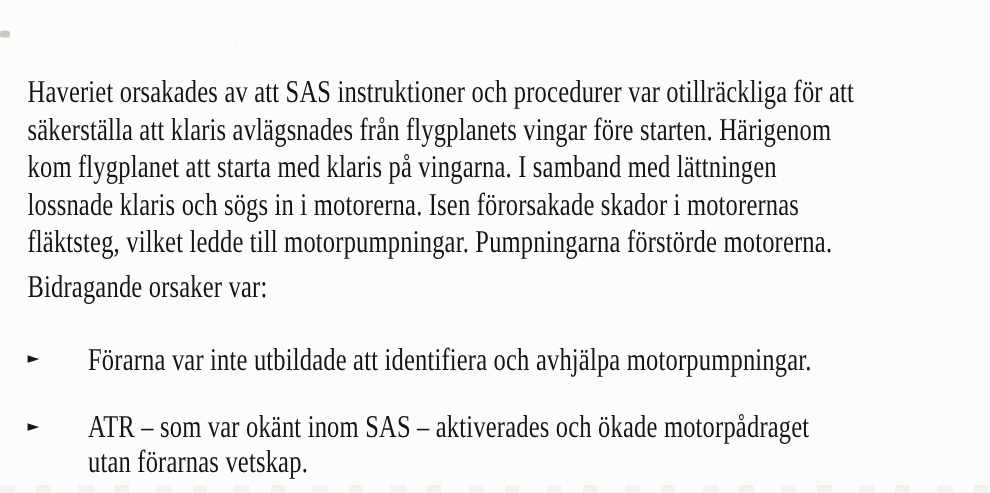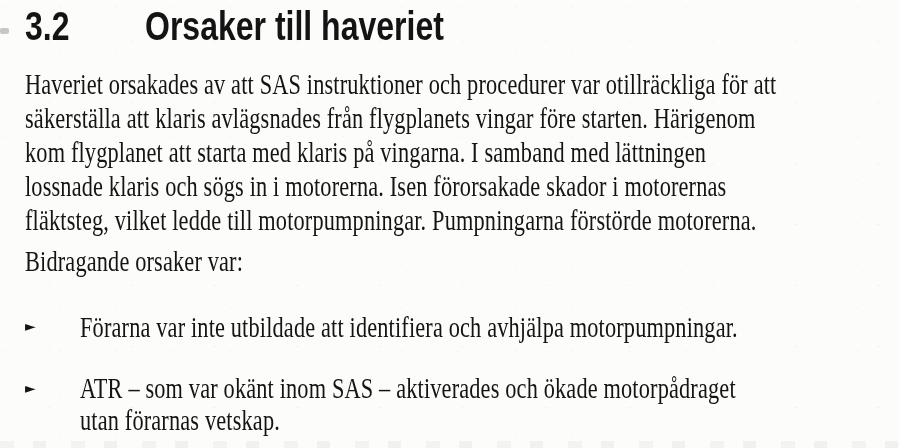--- a/index.html
+++ b/index.html
@@ -117,24 +117,20 @@
     opacity: 0.55;
   }
 </style>
 </head>
 <body>
 
 <div class="canvas" style="background-color: rgb(252, 252, 250); color: rgb(20, 20, 20);">
 
   <div class="edge-artifact"></div>
 
-  <header class="heading">
-    <span class="hnum">3.2</span>
-    <span class="htitle">Orsaker till haveriet</span>
-  </header>
 
   <div class="para">
     <div class="tline">Haveriet orsakades av att SAS instruktioner och procedurer var otillräckliga för att</div>
     <div class="tline">säkerställa att klaris avlägsnades från flygplanets vingar före starten. Härigenom</div>
     <div class="tline">kom flygplanet att starta med klaris på vingarna. I samband med lättningen</div>
     <div class="tline">lossnade klaris och sögs in i motorerna. Isen förorsakade skador i motorernas</div>
     <div class="tline">fläktsteg, vilket ledde till motorpumpningar. Pumpningarna förstörde motorerna.</div>
   </div>
 
   <div class="subhead tline">Bidragande orsaker var:</div>

